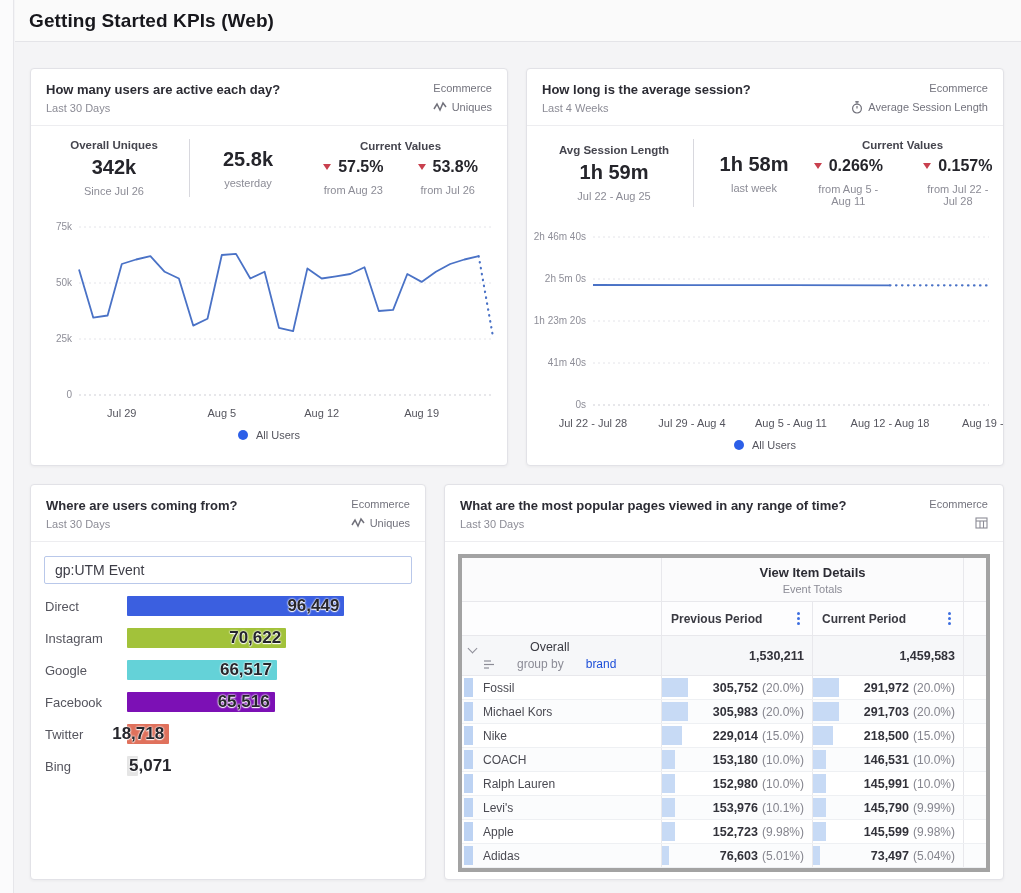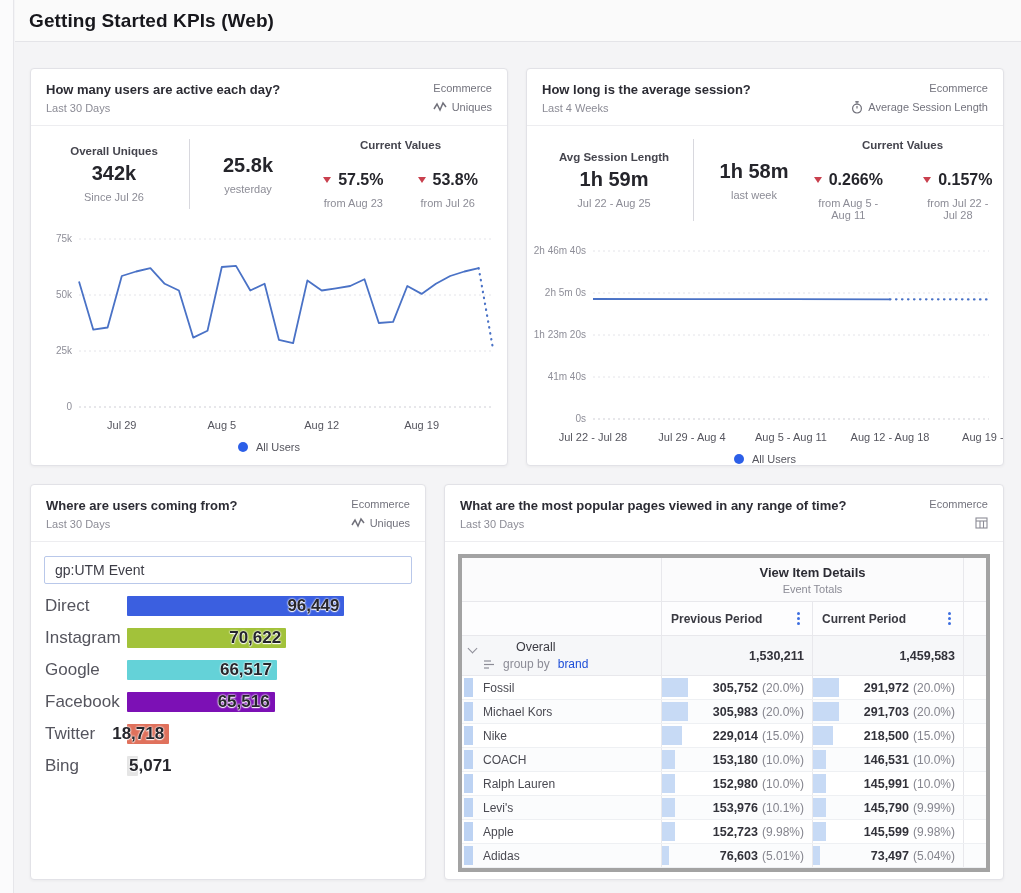--- a/index.html
+++ b/index.html
@@ -24,21 +24,21 @@
   .metric-row { margin-top:7px; display:flex; justify-content:flex-end; align-items:flex-start; gap:5px; font-size:11px; color:#73737d; }
 
   
   .stats { display:flex; align-items:center; padding:13px 8px 12px 12px; }
   .stat { text-align:center; }
   .stat-label { font-size:11.5px; font-weight:700; color:#45454e; margin-bottom:5px; }
   .stat-value { font-size:20px; font-weight:700; color:#25252b; }
   .stat-sub { font-size:11px; color:#8c8c96; margin-top:6px; }
   .vdiv { width:1px; background:#d8d8de; align-self:stretch; margin:0 4px; }
   .cv { flex:1; }
-  .delta-row { display:flex; justify-content:center; gap:34px; margin-top:20px; }
+  .delta-row { display:flex; justify-content:center; gap:34px; margin-top:6px; }
   .delta-main { display:flex; align-items:center; justify-content:center; }
   .tri-down { width:0; height:0; border-left:4px solid transparent; border-right:4px solid transparent; border-top:6px solid #c9404e; display:inline-block; margin-right:7px; }
   .delta-value { font-size:16px; font-weight:700; color:#25252b; }
   .delta-sub { font-size:11px; color:#8c8c96; margin-top:8px; text-align:center; }
   #card-active .stat.s1 { flex:0 0 142px; }
   #card-active .stat.s2 { flex:0 0 108px; }
   #card-session .stat.s1 { flex:0 0 150px; }
   #card-session .stat.s2 { flex:0 0 112px; }
 
   
@@ -46,21 +46,21 @@
   .ytick { font-size:10px; fill:#8e8e98; font-family:"Liberation Sans",sans-serif; }
   .xtick { font-size:11px; fill:#55555e; font-family:"Liberation Sans",sans-serif; }
   .legend { display:flex; justify-content:center; align-items:center; gap:8px; margin-top:4px; }
   .legend-dot { width:10px; height:10px; border-radius:50%; background:#2c5fe8; }
   .legend-label { font-size:11px; color:#55555e; }
 
   
   .dim-select { margin:14px 13px 4px 13px; border:1px solid #b9c8ea; border-radius:2px; background:#fff; padding:5px 10px; font-size:14px; color:#3c3c46; cursor:pointer; }
   .bars { padding:8px 14px 0 14px; }
   .bar-row { display:flex; align-items:center; margin-bottom:12px; height:20px; }
-  .bar-label { flex:0 0 82px; font-size:17px; color:#55555e; }
+  .bar-label { flex:0 0 82px; font-size:13px; color:#55555e; }
   .bar-track { flex:1; position:relative; height:20px; }
   .bar-fill { position:absolute; left:0; top:0; height:20px; border-radius:1px; }
   .bar-value { position:absolute; top:50%; transform:translateY(-50%); font-size:17px; font-weight:700; color:#26262c; white-space:nowrap;
                text-shadow:0 0 2px #fff,0 0 2px #fff,0 1px 1px #fff; }
   .bar-value.inside { right:5px; }
   .bar-value.outside { left:2px; }
 
   
   .tbl { margin:12px 13px 0 13px; border:4px solid #a3a3a3; font-size:12px;text-align:center; }
   .trow, .hrow { display:grid; grid-template-columns:199px 151px 151px 1fr; }
@@ -76,21 +76,21 @@
   .tc { position:relative; display:flex; align-items:center; }
   .tc-num, .tc-end { border-left:1px solid #e8e8ec; }
   .tc-num { justify-content:flex-end; padding-right:8px; }
   .trow { border-bottom:1px solid #eef0f3; height:24px; }
   .trow.alt { background:#fbfcfd; }
   .trow-overall { background:#f6f7f9; border-bottom:1px solid #e8e8ec; height:40px; }
   .trow-overall .tc-num { font-weight:700; color:#2e2e36; font-size:12.5px; }
   .ov-cell { padding-left:7px; display:flex; align-items:flex-start; gap:7px; padding-top:4px; }
   .chev { width:7px; height:7px; border-left:1.5px solid #8e8e98; border-bottom:1.5px solid #8e8e98; transform:rotate(-45deg); display:inline-block; margin-top:5px; cursor:pointer; flex:0 0 auto; }
   .ov-name { font-size:12.5px; color:#3a3a42; }
-  .ov-group { display:flex; align-items:center; gap:8px; margin-top:3px; }
+  .ov-group { display:flex; align-items:center; gap:22px; margin-top:3px; }
   .gb { font-size:12px; color:#8c8c96; }
   .gbf { font-size:12px; color:#1d4ed8; }
   .row-ind { position:absolute; left:2px; top:2px; bottom:2px; width:9px; background:#bdd3f3; }
   .bname { padding-left:21px; color:#4a4a52; font-size:12px; }
   .mini-bar { position:absolute; left:0; top:2px; bottom:2px; background:#c7daf5; }
   .num { font-weight:700; color:#32323a; font-size:12.5px; position:relative; }
   .pct { color:#85858e; font-size:12px; margin-left:4px; position:relative; }
 
   .icon { display:inline-flex; align-items:center; }
 </style>

